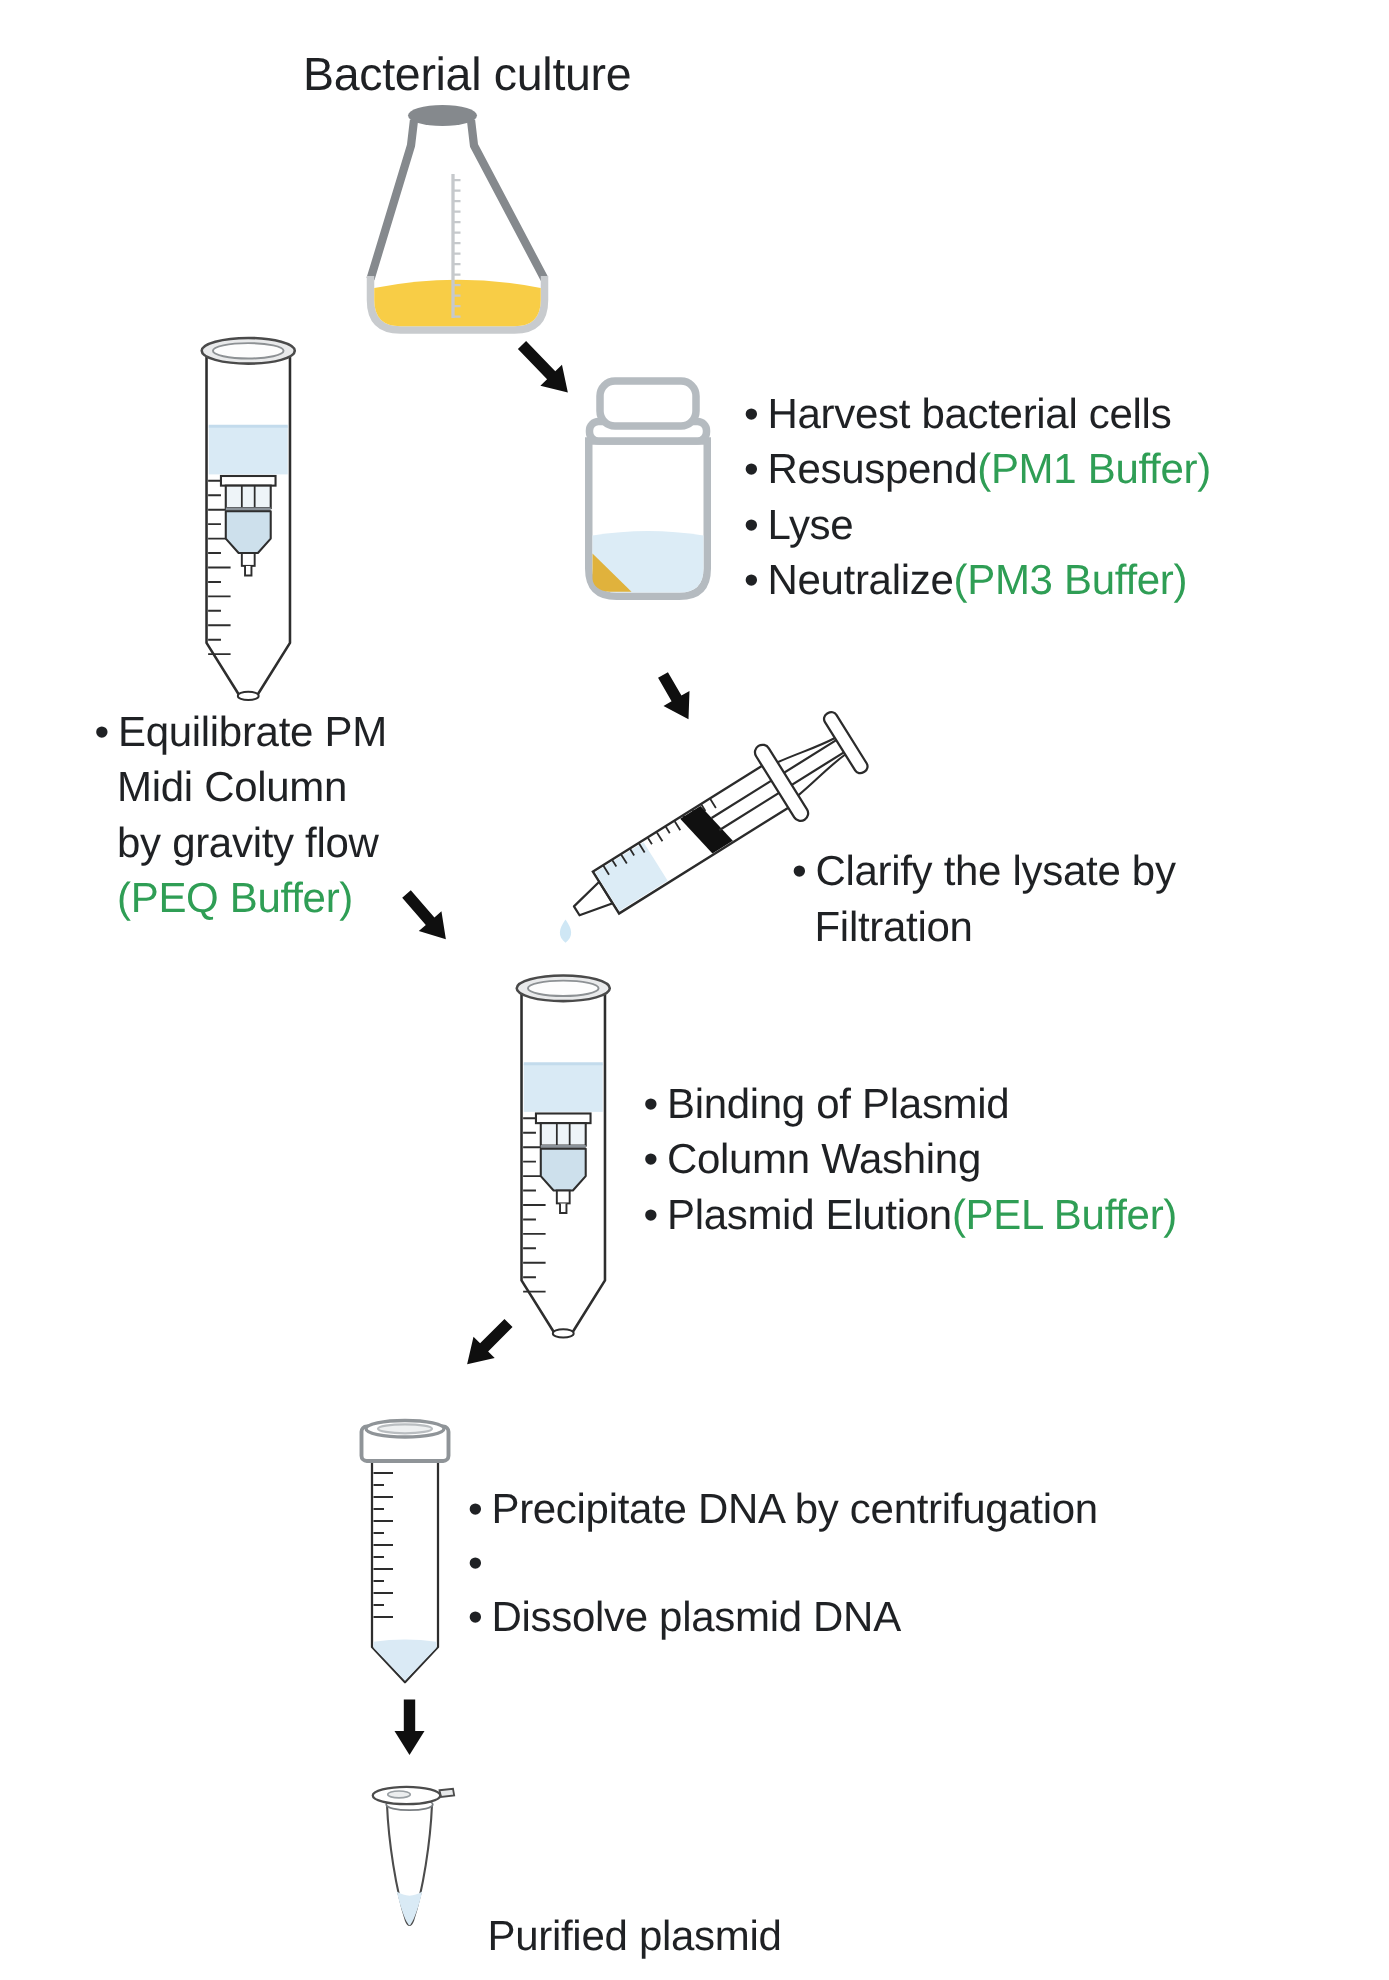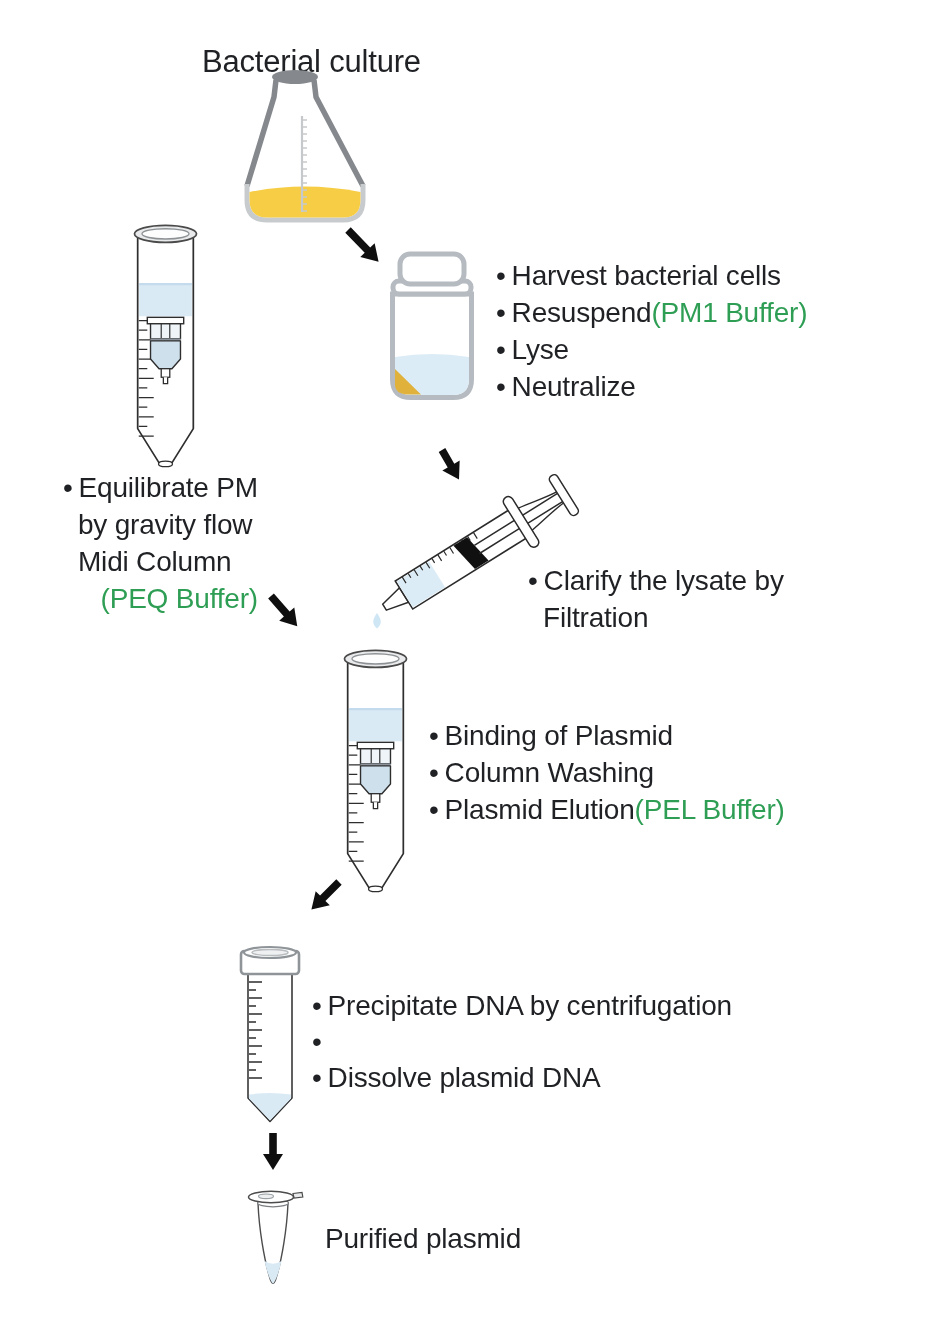--- a/index.html
+++ b/index.html
@@ -1,20 +1,20 @@
 <!DOCTYPE html>
 <html><head>
 <meta charset="utf-8">
 <style>
   html,body{margin:0;padding:0;background:#fff;}
   body{width:926px;height:1320px;position:relative;overflow:hidden;
        font-family:"Liberation Sans", sans-serif;color:#1f2124;}
   .txt{position:absolute;font-size:28px;line-height:37px;letter-spacing:-0.2px;white-space:nowrap;}
-  .title{font-size:31px;line-height:40px;margin-top:12px;}
-  .green{color:#2f9e55;text-align:right;}
+  .title{font-size:31px;line-height:40px;}
+  .green{color:#2f9e55;}
   .bline{display:flex;align-items:baseline;}
   .dot{margin-right:6px;}
   .ind{padding-left:15px;}
   svg{position:absolute;overflow:visible;}
   .arrow{fill:#0f0f0f;}
 </style>
 </head>
 <body>
 
 <svg width="0" height="0" style="position:absolute" aria-hidden="true">
@@ -69,20 +69,21 @@
       <span>Resuspend </span>
       <span class="green">(PM1 Buffer)</span>
     </div>
   <div class="bline">
       <span class="dot">•</span>
       <span>Lyse </span>
     </div>
   <div class="bline">
       <span class="dot">•</span>
       <span>Neutralize </span>
+      <span class="green">(PM3 Buffer)</span>
     </div>
 </div>
 
 <svg style="left:340px;top:460px;" width="260" height="190" viewBox="0 0 260 190">
   <g transform="translate(64,135) rotate(-32)">
     <path d="M-23,-3.5 L0,-8.5 L0,8.5 L-23,3.5 Z" fill="#ffffff" stroke="#2b2b2b" stroke-width="1.5" stroke-linejoin="round"></path>
     <rect x="0" y="-16.5" width="137" height="33" fill="#ffffff" stroke="#2b2b2b" stroke-width="1.6"></rect>
     <rect x="1" y="-15.2" width="38" height="30.4" fill="#dcecf6"></rect>
     <path d="M8,-16 v7 M15,-16 v5 M22,-16 v7 M29,-16 v5 M36,-16 v7 M43,-16 v5 M50,-16 v7 M57,-16 v5 M64,-16 v7 M71,-16 v5 M78,-16 v7 M85,-16 v5 M92,-16 v7" stroke="#2b2b2b" stroke-width="1.2"></path>
     <path d="M68,-15.5 L84,-15.5 L90,15.5 L74,15.5 Z" fill="#101010"></path>
@@ -104,22 +105,22 @@
 
 <svg style="left:112px;top:222px;" width="107" height="257" viewBox="0 0 100 240">
   <use href="#midicol" width="100" height="240"></use>
 </svg>
 
 <div class="txt" style="left:63px;top:469px;">
   <div class="bline">
       <span class="dot">•</span>
       <span>Equilibrate PM</span>
     </div>
+  <div class="ind">Midi Column</div>
   <div class="ind">by gravity flow</div>
-  <div class="ind">Midi Column</div>
   <div class="ind green">(PEQ Buffer)</div>
 </div>
 
 <svg style="left:322px;top:647px;" width="107" height="257" viewBox="0 0 100 240">
   <use href="#midicol" width="100" height="240"></use>
 </svg>
 
 <div class="txt" style="left:429px;top:717px;">
   <div class="bline">
       <span class="dot">•</span>
@@ -162,21 +163,21 @@
 
 <svg style="left:244px;top:1186px;" width="76" height="104" viewBox="0 0 76 104">
   <path d="M14,17 C15,42 20,74 26.5,94 Q29,100.5 31.5,94 C38,74 43,42 44,17 Z" fill="#ffffff" stroke="#4c4c4c" stroke-width="1.4" stroke-linejoin="round"></path>
   <path d="M20.5,75 C22.5,84 25.5,93 28,96.5 Q29,98.5 30,96.5 C32.5,93 35.5,84 37.5,75 Q29,80.5 20.5,75 Z" fill="#d9eaf5"></path>
   <ellipse cx="29" cy="17" rx="15.5" ry="3.8" fill="#ffffff" stroke="#7a7e82" stroke-width="1.2"></ellipse>
   <path d="M49,7.5 L58,6.5 L58.8,11 L50,12 Z" fill="#e8eaeb" stroke="#4c4c4c" stroke-width="1.2"></path>
   <ellipse cx="27" cy="11" rx="22.5" ry="5.8" fill="#ffffff" stroke="#4c4c4c" stroke-width="1.5"></ellipse>
   <ellipse cx="22" cy="10.3" rx="7.5" ry="2.3" fill="#eceeef" stroke="#9aa0a4" stroke-width="1.1"></ellipse>
 </svg>
 
-<div class="txt" style="left:325px;top:1220px;">Purified plasmid</div>
+<div class="txt" style="left:325px;top:1272px;">Purified plasmid</div>
 
 <svg style="left:0;top:0;pointer-events:none;" width="926" height="1320" viewBox="0 0 926 1320">
   <g transform="translate(348,230) rotate(46)">
     <path class="arrow" d="M0,-3.8 L28,-3.8 L28,-10 L44,0 L28,10 L28,3.8 L0,3.8 Z"></path>
   </g>
   <g transform="translate(442,450) rotate(60)">
     <path class="arrow" d="M0,-3.8 L18,-3.8 L18,-10 L34,0 L18,10 L18,3.8 L0,3.8 Z"></path>
   </g>
   <g transform="translate(271,596) rotate(49)">
     <path class="arrow" d="M0,-3.8 L24,-3.8 L24,-10 L40,0 L24,10 L24,3.8 L0,3.8 Z"></path>

